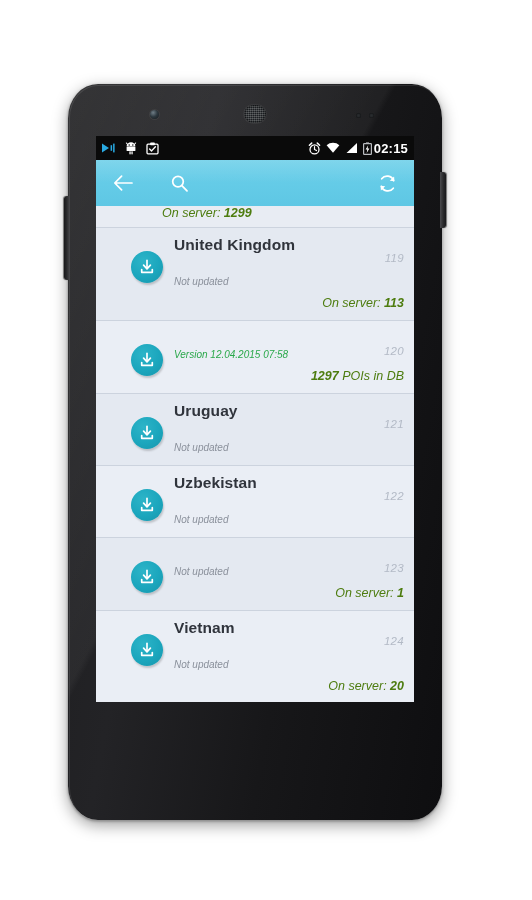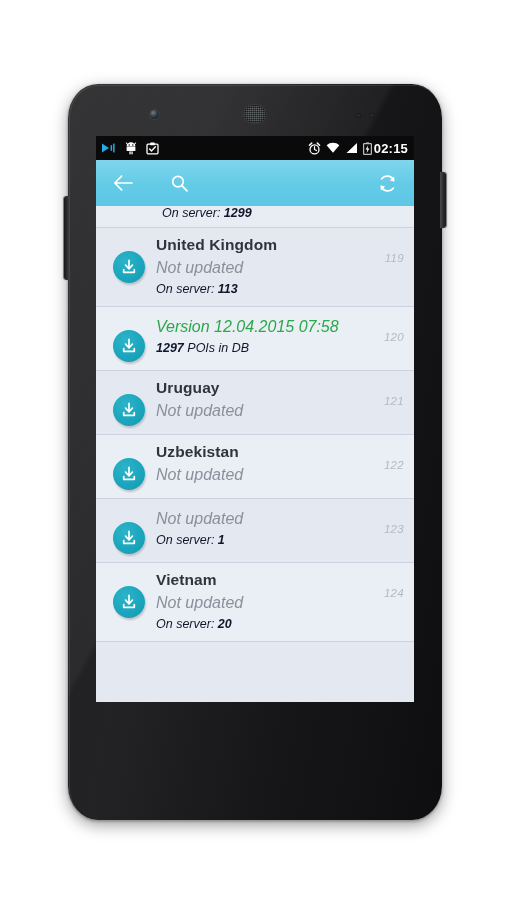--- a/index.html
+++ b/index.html
@@ -89,44 +89,44 @@
   }
   .tb-btn{ width:30px; height:30px; display:flex; align-items:center; justify-content:center;
            position:relative; z-index:2; }
   .tb-search{ margin-left:26px; }
   .tb-refresh{ margin-left:auto; }
 
   
   .listwrap{ height:496px; overflow:hidden; background:#e4e9f1; position:relative; }
   .row{
     position:relative; display:flex; align-items:flex-start;
-    padding:7px 10px 8px 10px; box-sizing:border-box;
+    padding:7px 10px 8px 28px; box-sizing:border-box;
     border-bottom:1px solid #ccd3de;
     background:#e4e9f1;
   }
   .row.alt{ background:#eaeef5; }
   .row-partial{
     height:22px; padding:0 10px; display:flex; align-items:flex-start;
     border-bottom:1px solid #ccd3de; background:#e8ecf3; box-sizing:border-box;
   }
   .row-partial .srv{ margin-left:56px; margin-top:-2px; }
 
   .ico-col{ width:46px; flex:0 0 46px; display:flex; justify-content:center; padding-top:16px; }
   .dl{
     width:32px; height:32px; border-radius:50%;
     background:radial-gradient(circle at 38% 32%, #2cb4c8 0%, #1ba6bd 55%, #1795ab 100%);
     display:flex; align-items:center; justify-content:center;
     box-shadow:1px 2px 2px rgba(0,0,0,.18);
   }
   .txt-col{ flex:1 1 auto; min-width:0; padding-left:4px; }
   .title{ font-size:15.5px; font-weight:bold; color:#30343c; line-height:20px;
           letter-spacing:.1px; white-space:nowrap; }
-  .sub{ font-size:16px; font-style:italic; color:#8a909b; line-height:18px; margin-top:4px; }
+  .sub{ font-size:10px; font-style:italic; color:#8a909b; line-height:18px; margin-top:18px; }
   .sub.ver{ color:#2aa84a; }
-  .srv{ font-size:12.5px; font-style:italic; color:#0f172a; line-height:18px; margin-top:3px; }
+  .srv{ font-size:12.5px; font-style:italic; color:#4d7c0f; line-height:18px; margin-top:3px;text-align:right; }
   .srv b{ font-weight:bold; font-style:italic; }
   .idx{
     position:absolute; right:10px; top:24px;
     font-size:11.5px; font-style:italic; color:#b3bac6; letter-spacing:.3px;
   }
 </style>
 </head>
 <body>
 
 <div id="stage">

